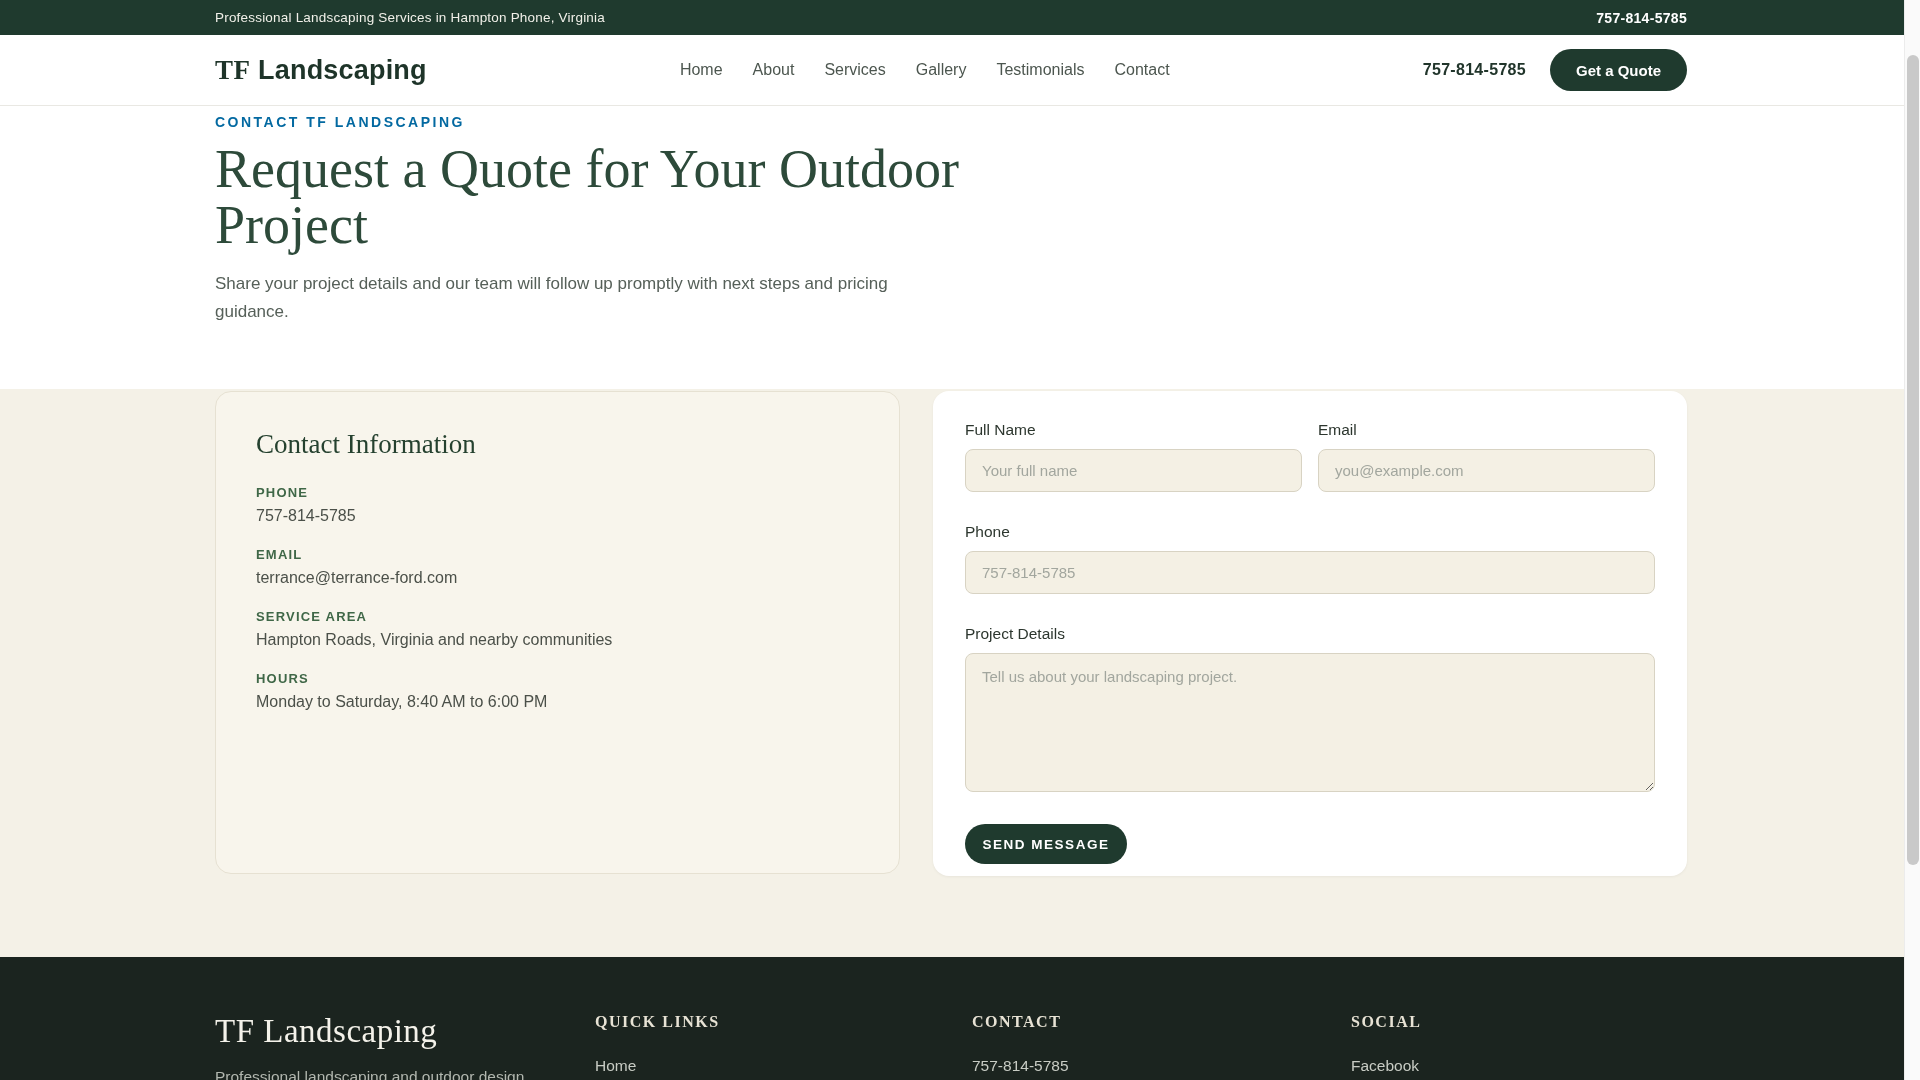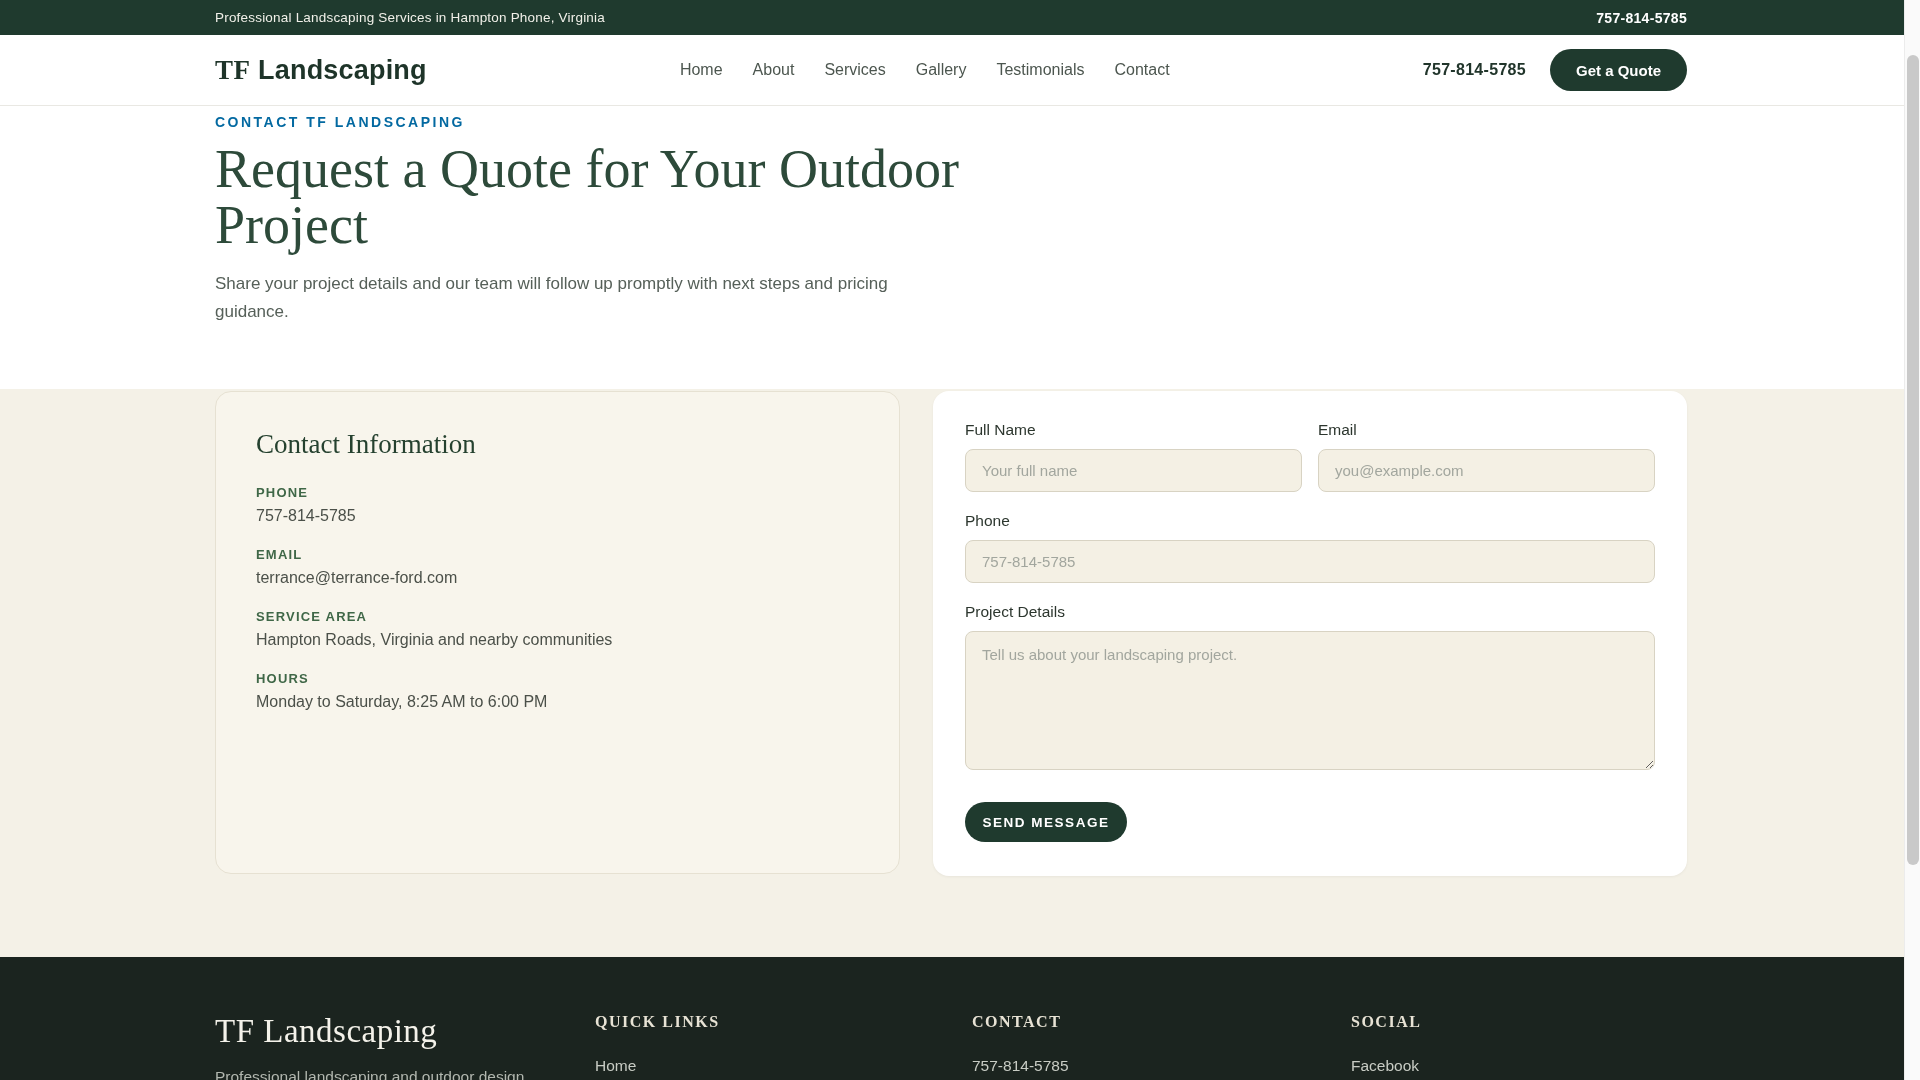--- a/index.html
+++ b/index.html
@@ -41,21 +41,21 @@
   .info-card { background:#f8f5ec; border:1px solid #e6e1d2; border-radius:16px;
                height:483px; padding:37px 40px; }
   .info-title { font-family:"Liberation Serif", serif; font-weight:normal; color:#25412f;
                 font-size:27px; margin-bottom:25px; }
   .info-group { margin-bottom:22px; }
   .info-label { color:#3f6747; font-size:13px; font-weight:bold; letter-spacing:1.2px; }
   .info-value { color:#4b5049; font-size:16px; margin-top:7px; }
 
   .form-card { background:#ffffff; border-radius:16px; height:485px; padding:30px 32px;
                box-shadow:0 1px 3px rgba(0,0,0,.05); }
-  .form-row { display:grid; grid-template-columns:1fr 1fr; column-gap:16px; margin-bottom:20px; }
+  .form-row { display:grid; grid-template-columns:1fr 1fr; column-gap:16px; margin-bottom:31px; }
   .form-field { display:flex; flex-direction:column; }
   .form-label { color:#2c362e; font-size:15.5px; font-weight:500; margin-bottom:10px; }
   .text-input { height:43px; background:#f4f0e4; border:1px solid #d8d3c3; border-radius:8px;
                 padding:0 16px; font-size:15px; color:#3c423c;
                 font-family:"Liberation Sans", sans-serif; outline:none; }
   .text-input::placeholder, textarea::placeholder { color:#a2a69e; }
   textarea.text-input { height:139px; padding:12px 16px; resize:vertical; line-height:1.4; }
   .submit-btn { margin-top:32px; width:162px; height:40px; border:none; border-radius:999px;
                 background:#1f3a2e; color:#ffffff; font-size:13.5px; font-weight:bold;
                 letter-spacing:1.5px; font-family:"Liberation Sans", sans-serif; cursor:pointer; }
@@ -128,21 +128,21 @@
       <div class="info-group">
         <div class="info-label">EMAIL</div>
         <div class="info-value">terrance@terrance-ford.com</div>
       </div>
       <div class="info-group">
         <div class="info-label">SERVICE AREA</div>
         <div class="info-value">Hampton Roads, Virginia and nearby communities</div>
       </div>
       <div class="info-group">
         <div class="info-label">HOURS</div>
-        <div class="info-value">Monday to Saturday, 8:25 AM to 6:00 PM</div>
+        <div class="info-value">Monday to Saturday, 8:40 AM to 6:00 PM</div>
       </div>
     </div>
 
     <div class="form-card">
       <div class="form-row">
         <div class="form-field">
           <label class="form-label">Full Name</label>
           <input class="text-input" type="text" placeholder="Your full name" style="">
         </div>
         <div class="form-field">

